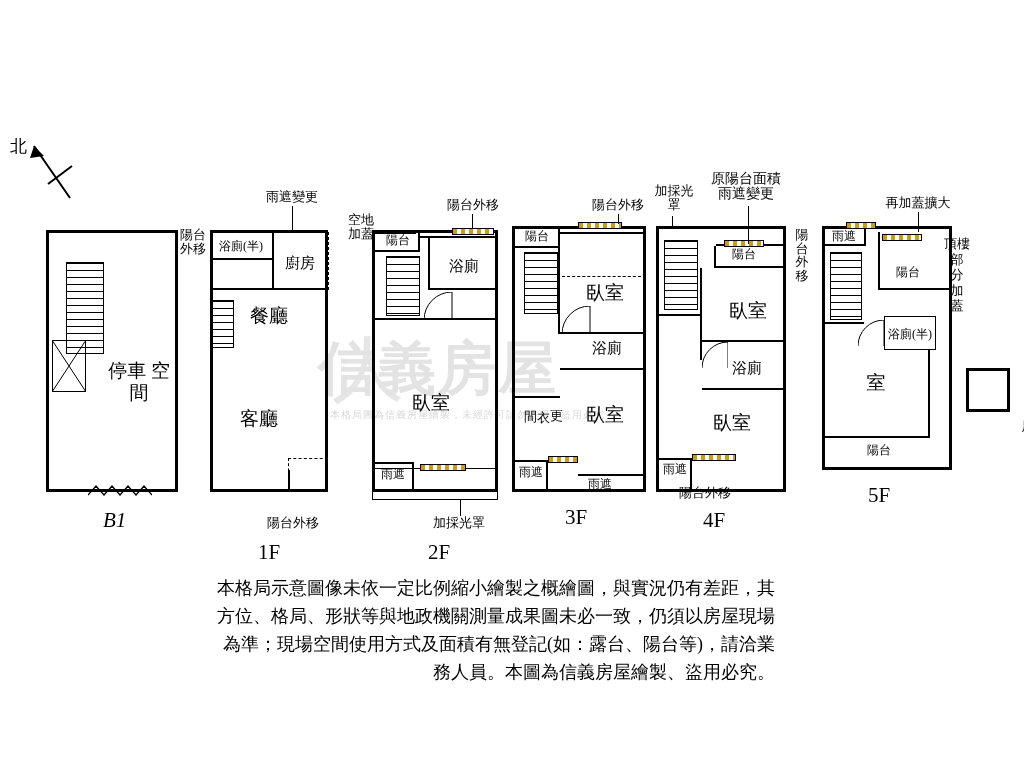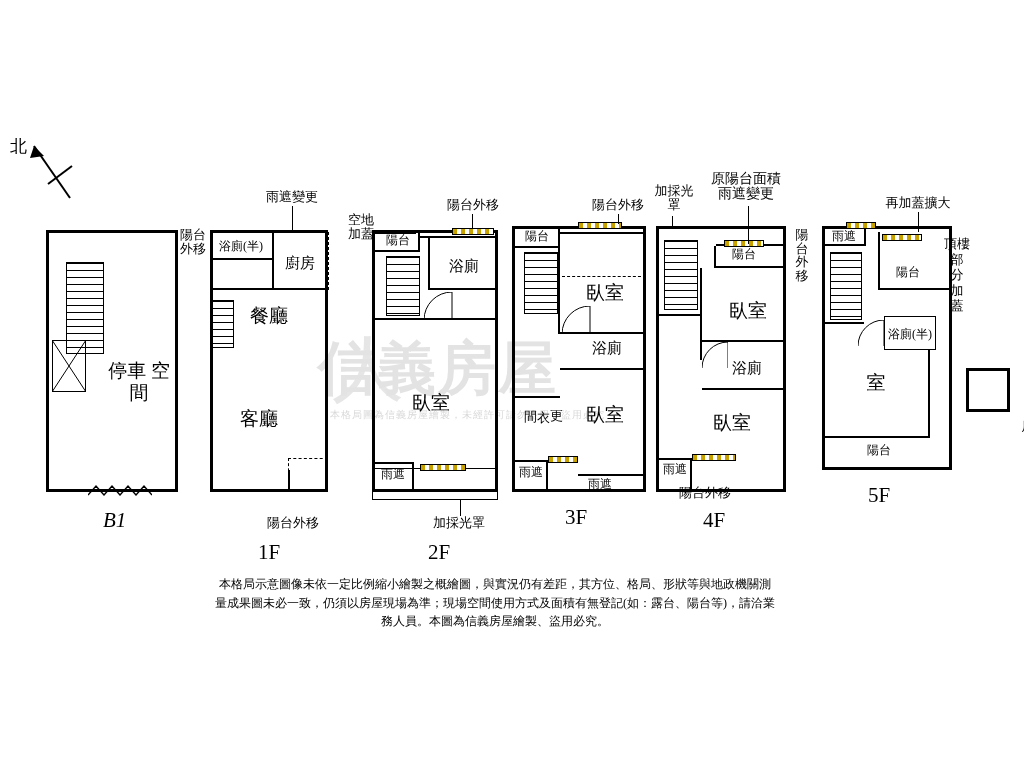--- a/index.html
+++ b/index.html
@@ -28,21 +28,21 @@
       color:#e3e3e3;font-size:58px;font-weight:bold;letter-spacing:2px;
       font-family:"Liberation Serif",serif;}
   #wm2{position:absolute;left:330px;top:408px;width:380px;font-size:10px;color:#d8d8d8;letter-spacing:1px;}
   #wmlogo{position:absolute;left:332px;top:333px;width:70px;height:72px;color:#e6e6e6;font-size:72px;line-height:72px;font-family:"Liberation Serif",serif;}
   
   .stair{position:absolute;border:1px solid #000;box-sizing:border-box;background:
      repeating-linear-gradient(to bottom, #000 0px, #000 1px, #fff 1px, #fff 7px);}
   
   .winbar{position:absolute;height:7px;border:1px solid #000;box-sizing:border-box;background:
      repeating-linear-gradient(to right, #c8a200 0px, #c8a200 4px, #fff 4px, #fff 8px);}
-  .footer{position:absolute;left:215px;top:575px;width:560px;font-size:12px;line-height:1.55;text-align:center;}
+  .footer{position:absolute;left:215px;top:575px;width:560px;font-size:18px;line-height:1.55;text-align:right;}
   .northlabel{position:absolute;font-size:17px;}
   svg{display:block;}
   .leader{position:absolute;background:#000;}
 </style>
 </head>
 <body>
 
 <div id="stage">
 
   <div id="wmlogo">人</div>

